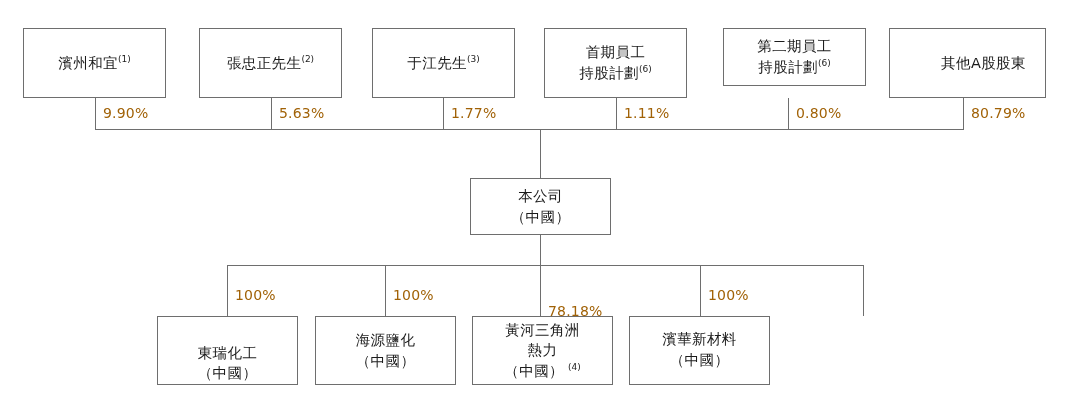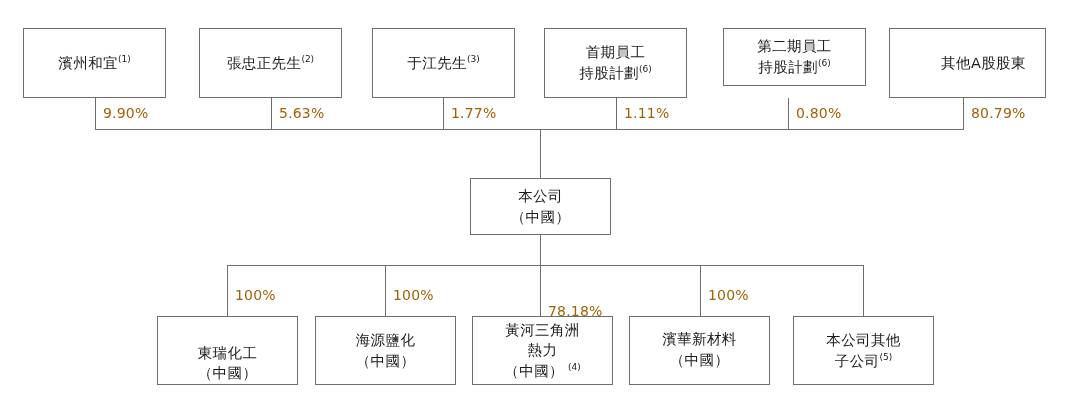--- a/index.html
+++ b/index.html
@@ -168,20 +168,14 @@
         <span class="ln">熱力</span>
         <span class="ln">（中國）<sup class="fn spaced">(4)</sup></span>
       </span>
   </div>
   <div class="node" style="left:629px; top:316px; width:141px; height:69px;font-family:Liberation Mono, monospace;">
     <span class="label">
         <span class="ln">濱華新材料</span>
         <span class="ln">（中國）</span>
       </span>
   </div>
-  <div class="node" style="left:793px; top:316px; width:141px; height:69px;">
-    <span class="label">
-        <span class="ln">本公司其他</span>
-        <span class="ln">子公司<sup class="fn">(5)</sup></span>
-      </span>
-  </div>
 
 </div>
 
 </body></html>

